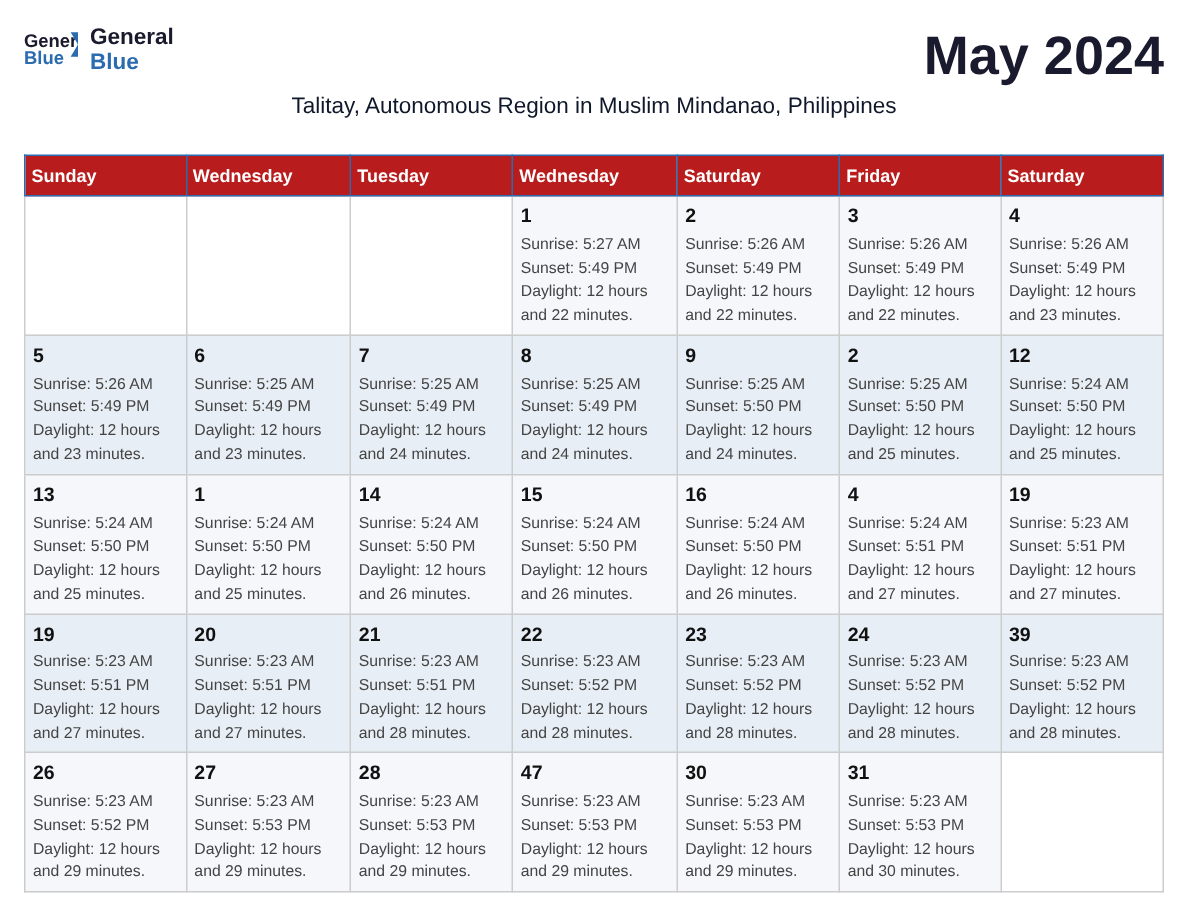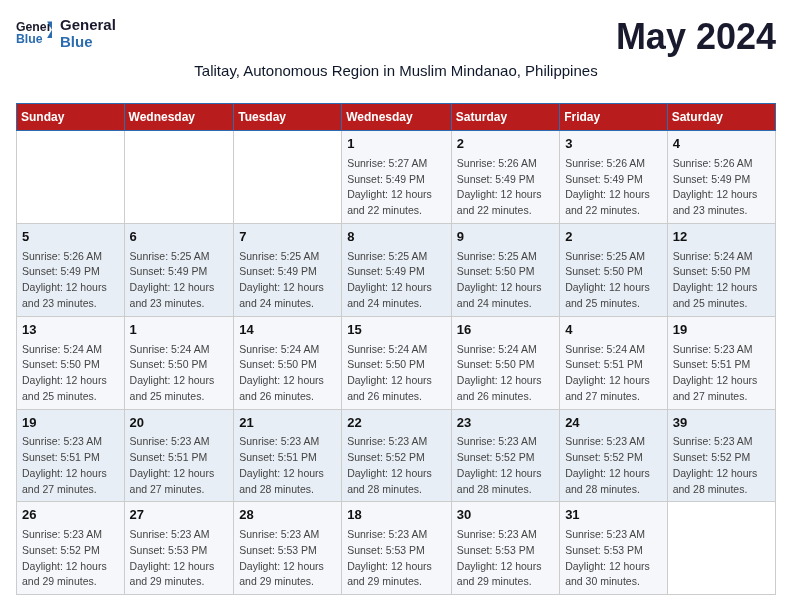--- a/index.html
+++ b/index.html
@@ -318,21 +318,21 @@
 and 29 minutes.</div>
         </td>
         <td>
           <span class="day-num">28</span>
           <div class="day-info" style="white-space: pre-line;">Sunrise: 5:23 AM
 Sunset: 5:53 PM
 Daylight: 12 hours
 and 29 minutes.</div>
         </td>
         <td>
-          <span class="day-num">18</span>
+          <span class="day-num">47</span>
           <div class="day-info" style="white-space: pre-line;">Sunrise: 5:23 AM
 Sunset: 5:53 PM
 Daylight: 12 hours
 and 29 minutes.</div>
         </td>
         <td>
           <span class="day-num">30</span>
           <div class="day-info" style="white-space: pre-line;">Sunrise: 5:23 AM
 Sunset: 5:53 PM
 Daylight: 12 hours

